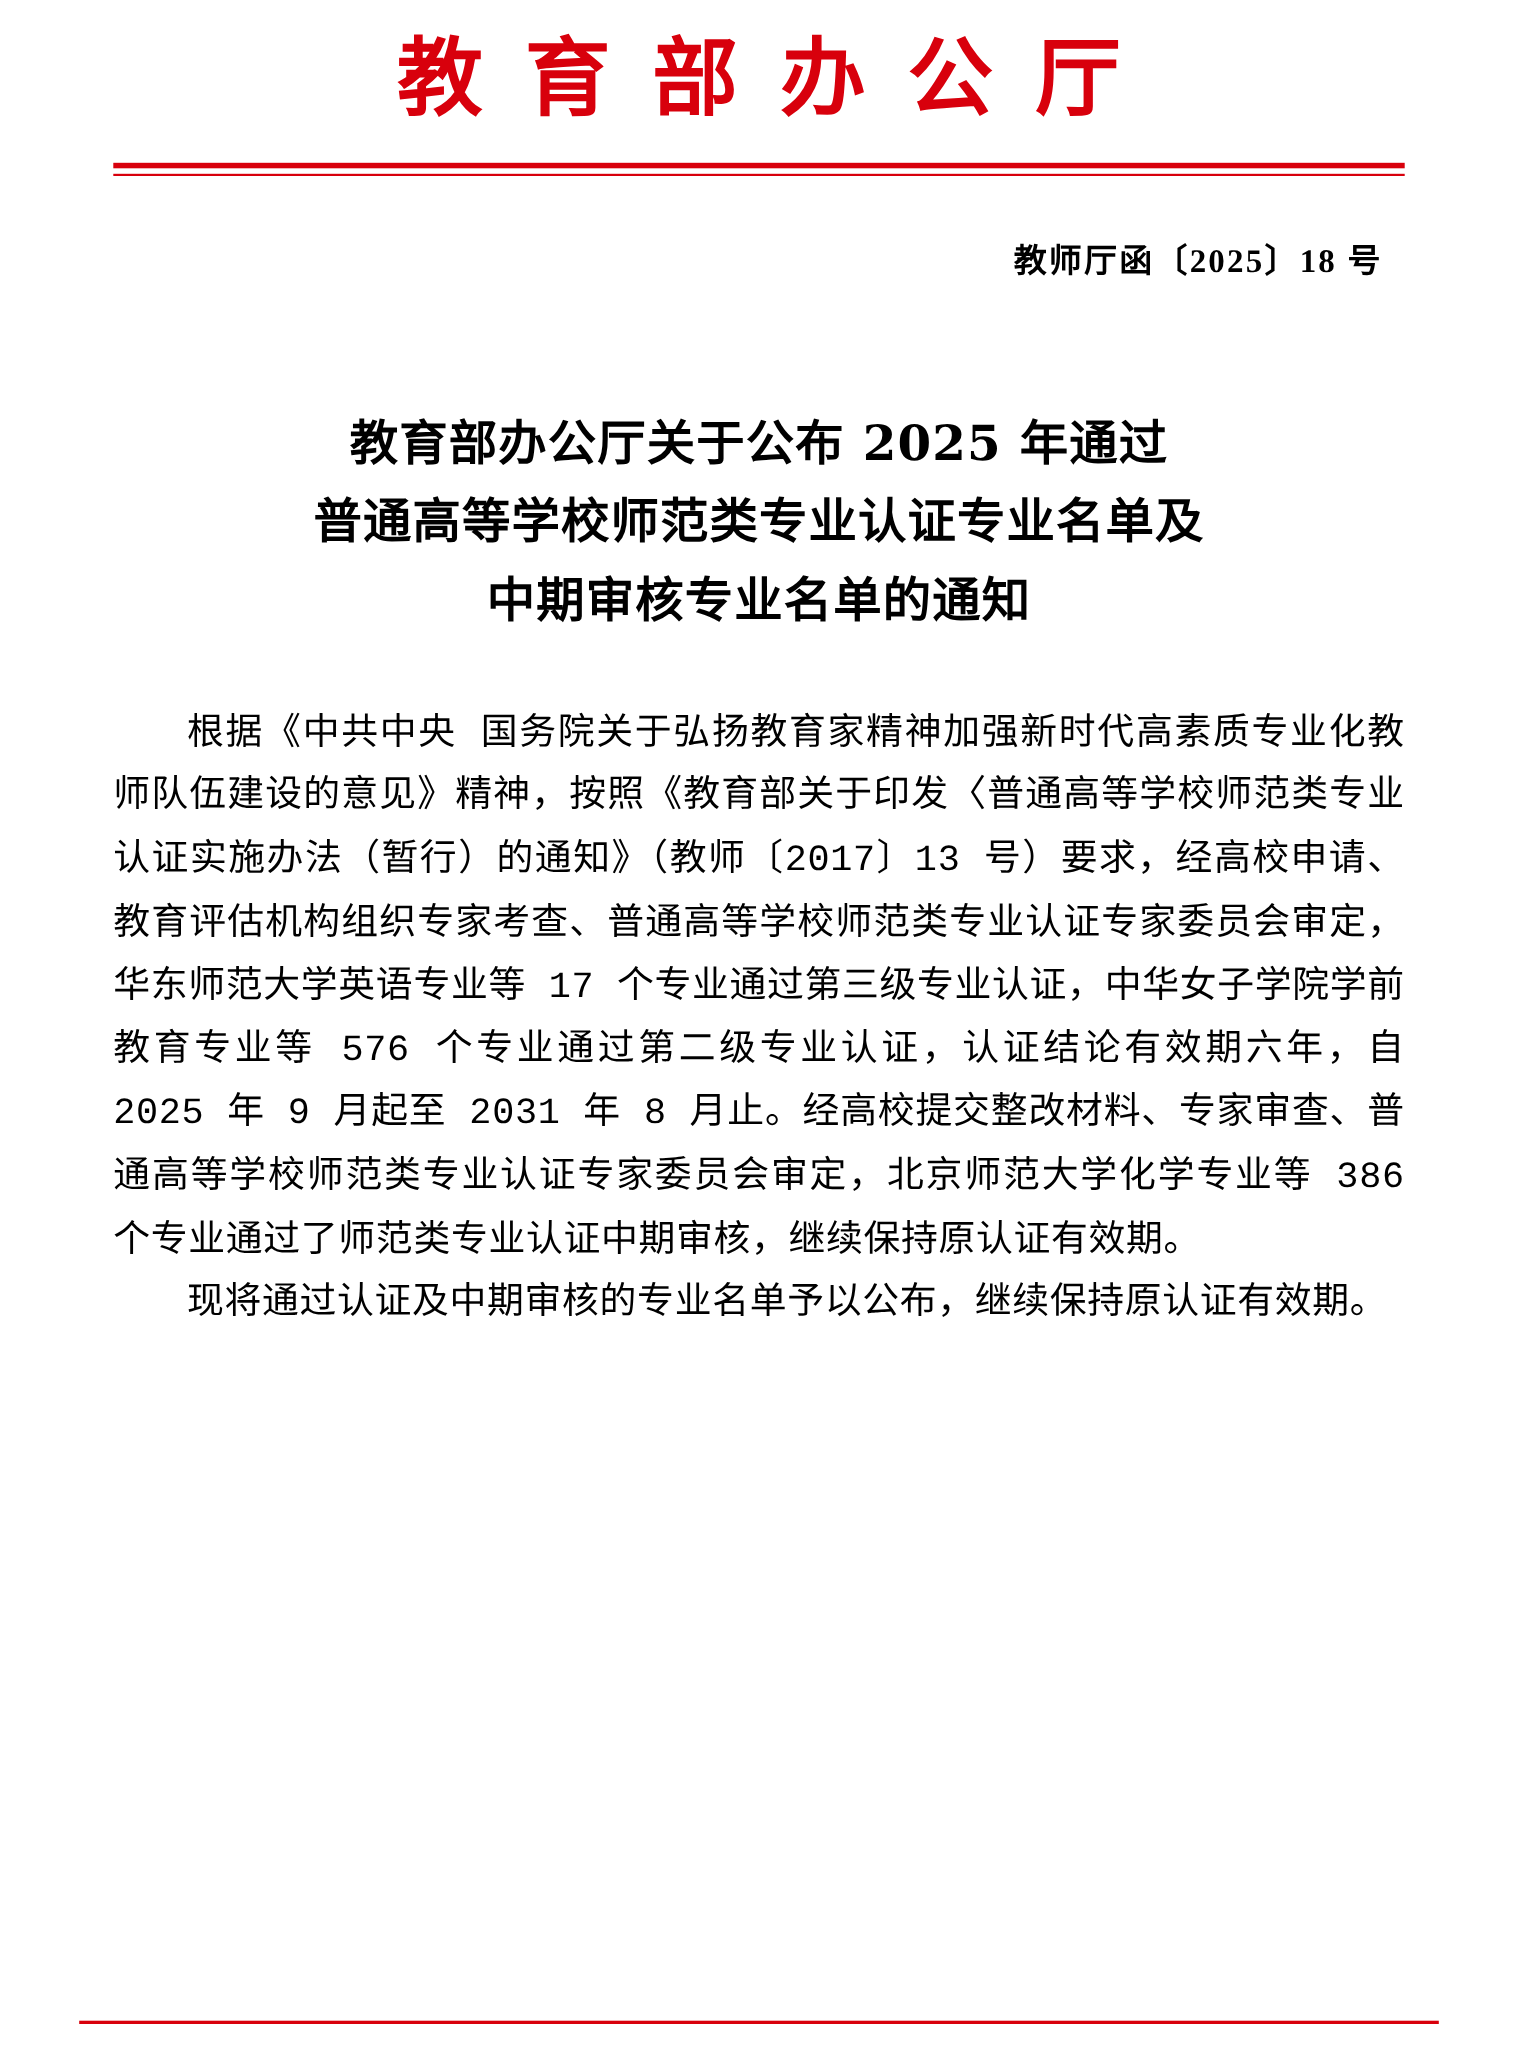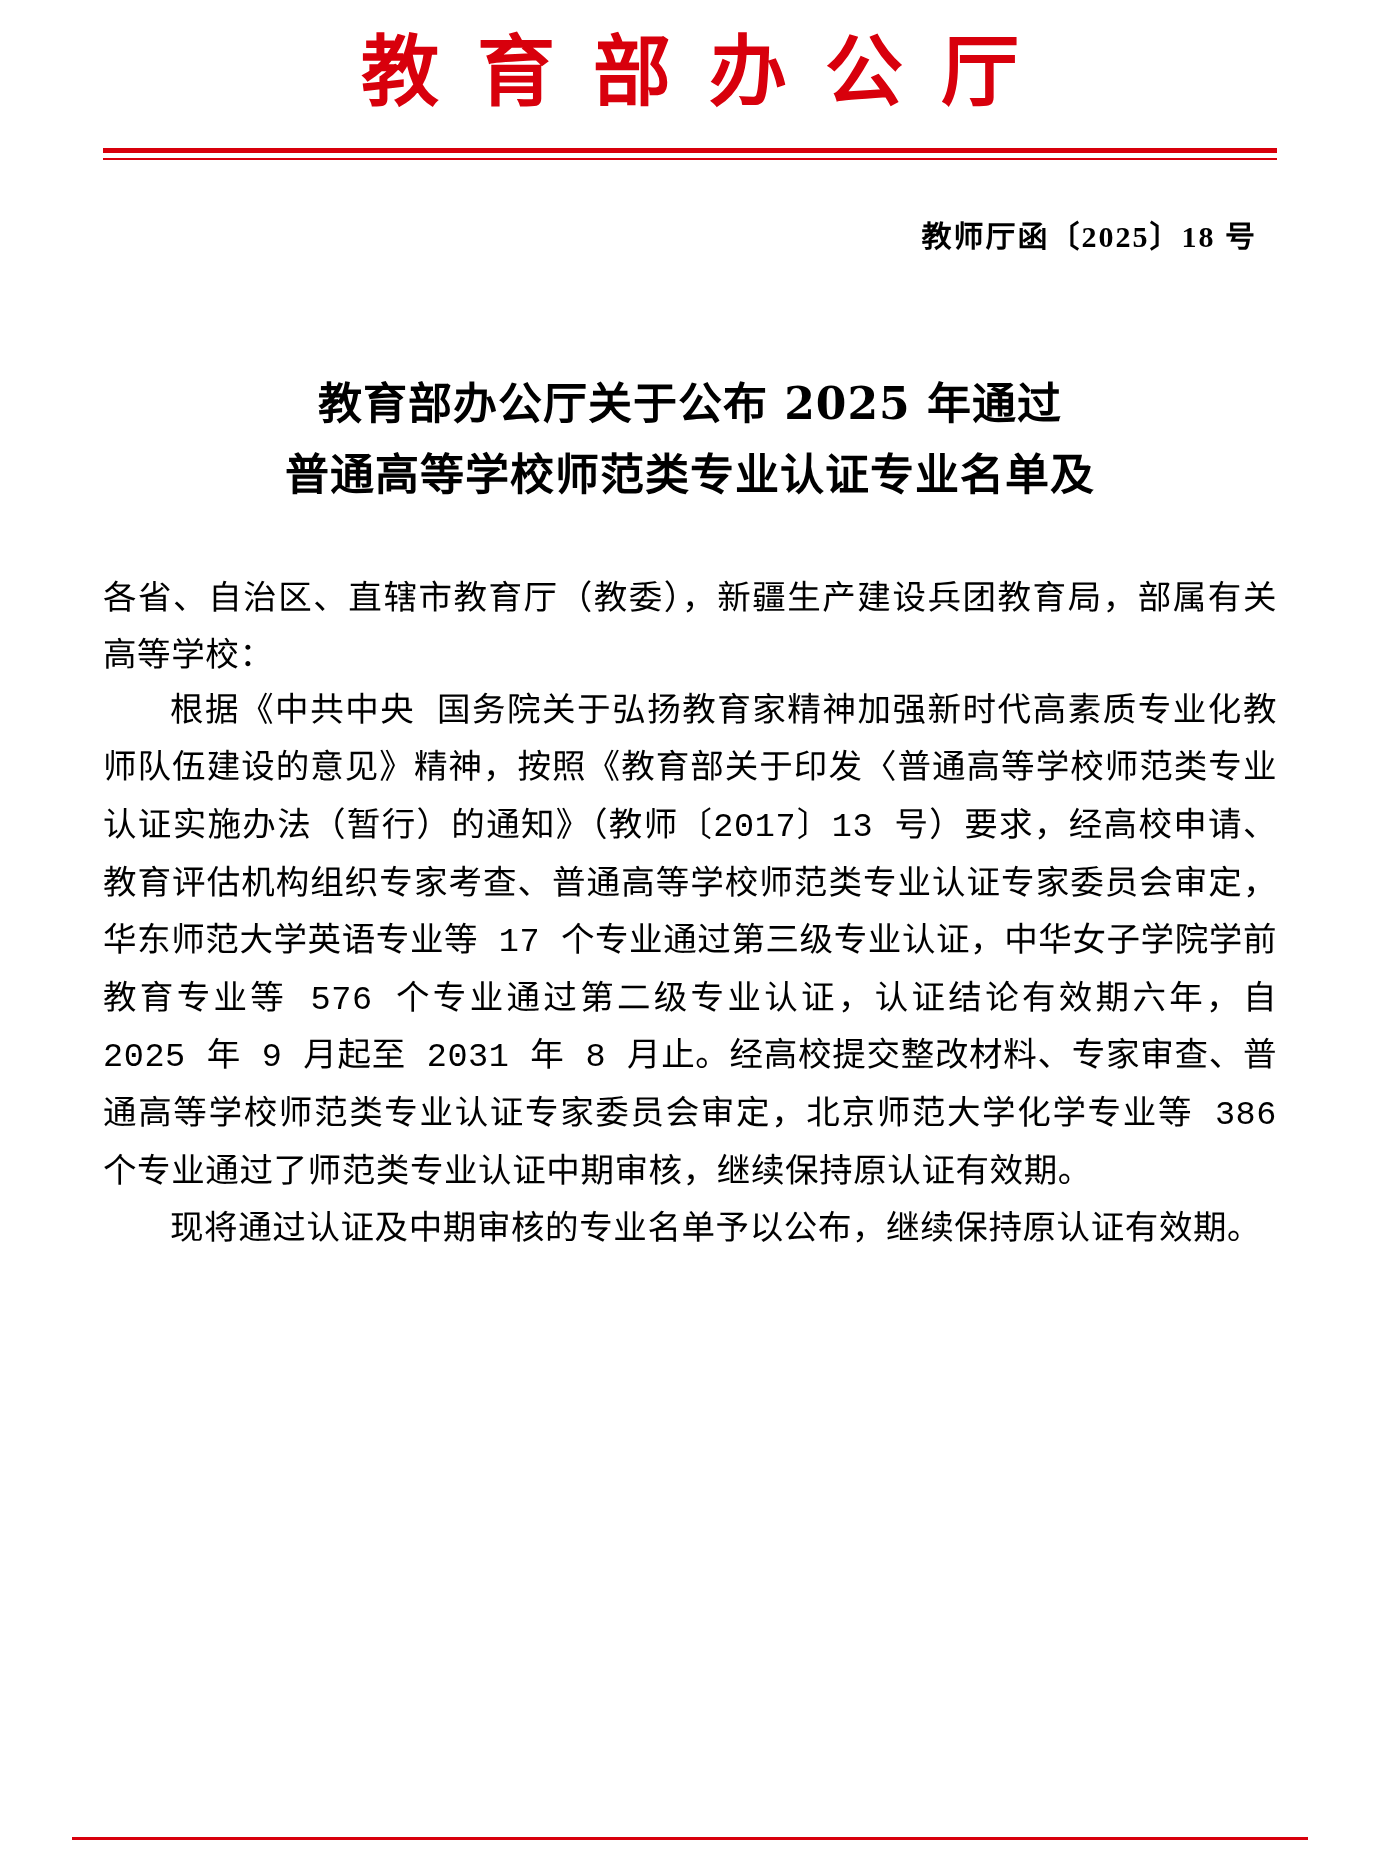--- a/index.html
+++ b/index.html
@@ -126,22 +126,22 @@
     <div class="rule-thin"></div>
   </div>
 
   <div class="docnum-row">
     <span class="docnum">教师厅函〔2025〕18 号</span>
   </div>
 
   <div class="doc-title">
     <span class="tline">教育部办公厅关于公布 2025 年通过</span>
     <span class="tline">普通高等学校师范类专业认证专业名单及</span>
+    <span class="tline">中期审核专业名单的通知</span>
   </div>
 
   <div class="body-text">
-    <p>各省、自治区、直辖市教育厅（教委），新疆生产建设兵团教育局，部属有关高等学校：</p>
     <p class="indent">根据《中共中央 国务院关于弘扬教育家精神加强新时代高素质专业化教师队伍建设的意见》精神，按照《教育部关于印发〈普通高等学校师范类专业认证实施办法（暂行）的通知》（教师〔2017〕13 号）要求，经高校申请、教育评估机构组织专家考查、普通高等学校师范类专业认证专家委员会审定，华东师范大学英语专业等 17 个专业通过第三级专业认证，中华女子学院学前教育专业等 576 个专业通过第二级专业认证，认证结论有效期六年，自 2025 年 9 月起至 2031 年 8 月止。经高校提交整改材料、专家审查、普通高等学校师范类专业认证专家委员会审定，北京师范大学化学专业等 386 个专业通过了师范类专业认证中期审核，继续保持原认证有效期。</p>
     <p class="indent">现将通过认证及中期审核的专业名单予以公布，继续保持原认证有效期。</p>
   </div>
 
   <div class="footer-rule"></div>
 </div>
 
 </body></html>

